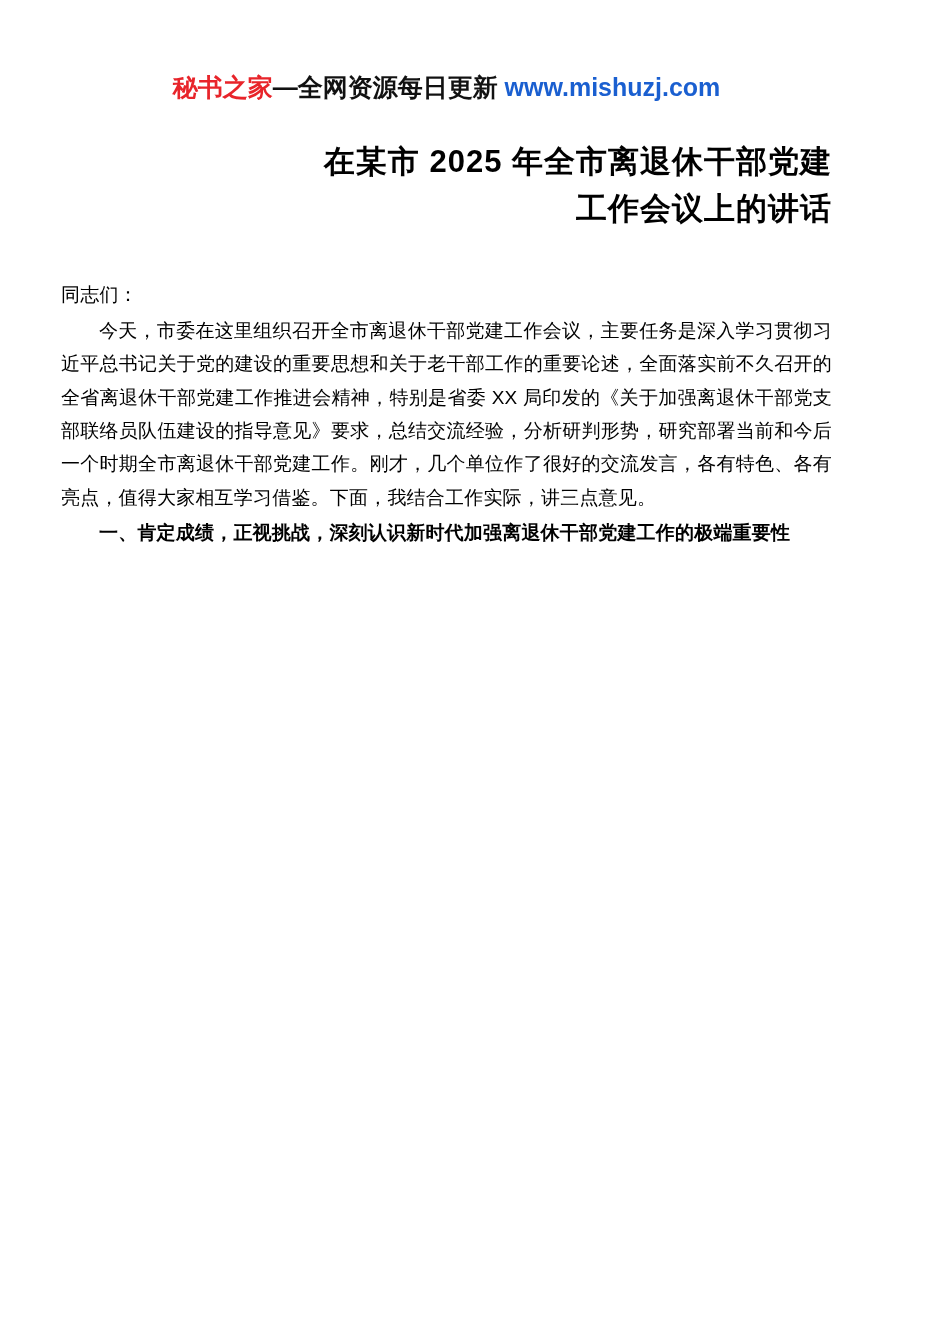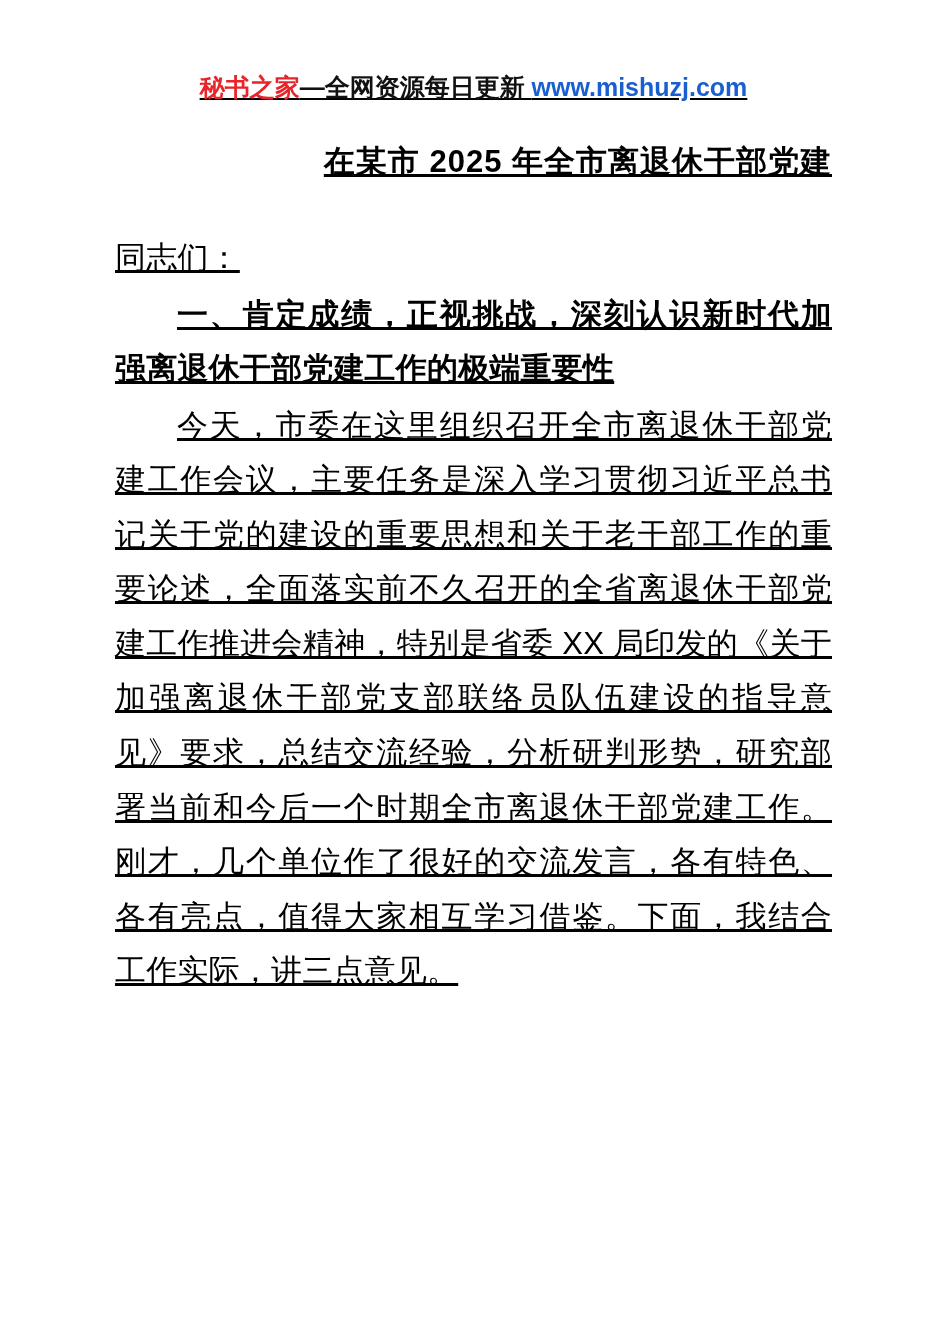--- a/index.html
+++ b/index.html
@@ -12,23 +12,22 @@
     height: 1344px;
     font-family: "Liberation Serif", "DejaVu Serif", serif;
     color: #000000;
     position: relative;
     overflow: hidden;
   }
   .page {
     width: 950px;
     height: 1344px;
     box-sizing: border-box;
-    padding: 72px 118px 40px 115px;
+    padding: 72px 118px 40px 61px;
     position: relative;
-    text-decoration: underline;
   }
   .watermark {
     text-align: center;
     font-size: 25px;
     line-height: 1.2;
     margin: 0 0 6px 0;
     white-space: nowrap;
     font-family: "Liberation Sans", "DejaVu Sans", sans-serif;
     font-weight: bold;
     letter-spacing: 0px;
@@ -54,21 +53,21 @@
     font-family: "Liberation Sans", "DejaVu Sans", sans-serif;
     letter-spacing: 1px;
   }
   .doc-title .ln {
     display: block;
   }
   .body-text {
     margin-top: 46px;
   }
   .para {
-    font-size: 31px;
+    font-size: 19px;
     line-height: 1.76;
     text-align: justify;
     text-justify: inter-ideograph;
     margin: 0 0 2px 0;
     font-family: "Liberation Sans", "DejaVu Sans", sans-serif;
     letter-spacing: 0.2px;
   }
   .para.indent {
     text-indent: 2em;
   }
@@ -80,21 +79,22 @@
 <body>
 
 <div class="page">
 
   <div class="watermark">
     <span class="wm-brand">秘书之家</span><span class="wm-mid">—全网资源每日更新 </span><span class="wm-url">www.mishuzj.com</span>
   </div>
 
   <h1 class="doc-title">
     <span class="ln">在某市 2025 年全市离退休干部党建</span>
+    <span class="ln">工作会议上的讲话</span>
   </h1>
 
   <div class="body-text">
     <p class="para">同志们：</p>
+    <p class="para indent">今天，市委在这里组织召开全市离退休干部党建工作会议，主要任务是深入学习贯彻习近平总书记关于党的建设的重要思想和关于老干部工作的重要论述，全面落实前不久召开的全省离退休干部党建工作推进会精神，特别是省委 XX 局印发的《关于加强离退休干部党支部联络员队伍建设的指导意见》要求，总结交流经验，分析研判形势，研究部署当前和今后一个时期全市离退休干部党建工作。刚才，几个单位作了很好的交流发言，各有特色、各有亮点，值得大家相互学习借鉴。下面，我结合工作实际，讲三点意见。</p>
     <p class="para indent bold">一、肯定成绩，正视挑战，深刻认识新时代加强离退休干部党建工作的极端重要性</p>
-    <p class="para indent">今天，市委在这里组织召开全市离退休干部党建工作会议，主要任务是深入学习贯彻习近平总书记关于党的建设的重要思想和关于老干部工作的重要论述，全面落实前不久召开的全省离退休干部党建工作推进会精神，特别是省委 XX 局印发的《关于加强离退休干部党支部联络员队伍建设的指导意见》要求，总结交流经验，分析研判形势，研究部署当前和今后一个时期全市离退休干部党建工作。刚才，几个单位作了很好的交流发言，各有特色、各有亮点，值得大家相互学习借鉴。下面，我结合工作实际，讲三点意见。</p>
   </div>
 
 </div>
 
 </body></html>

